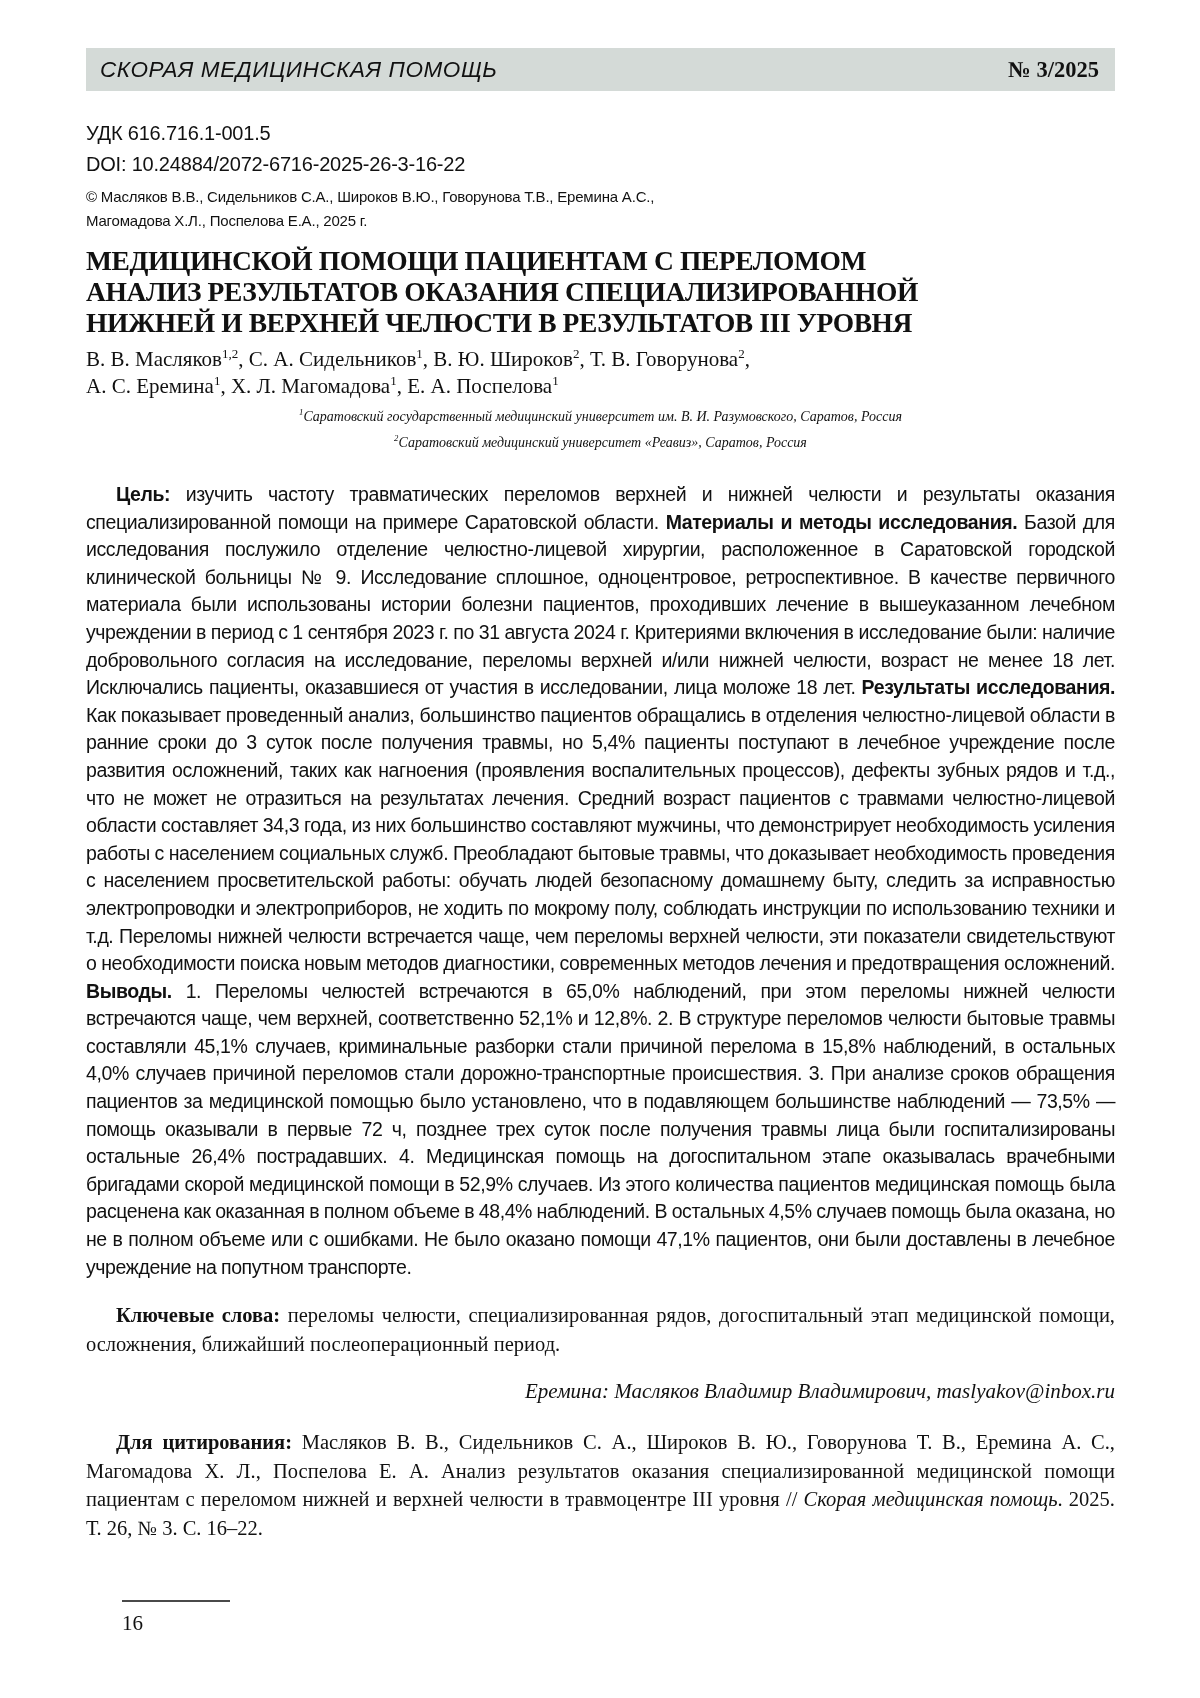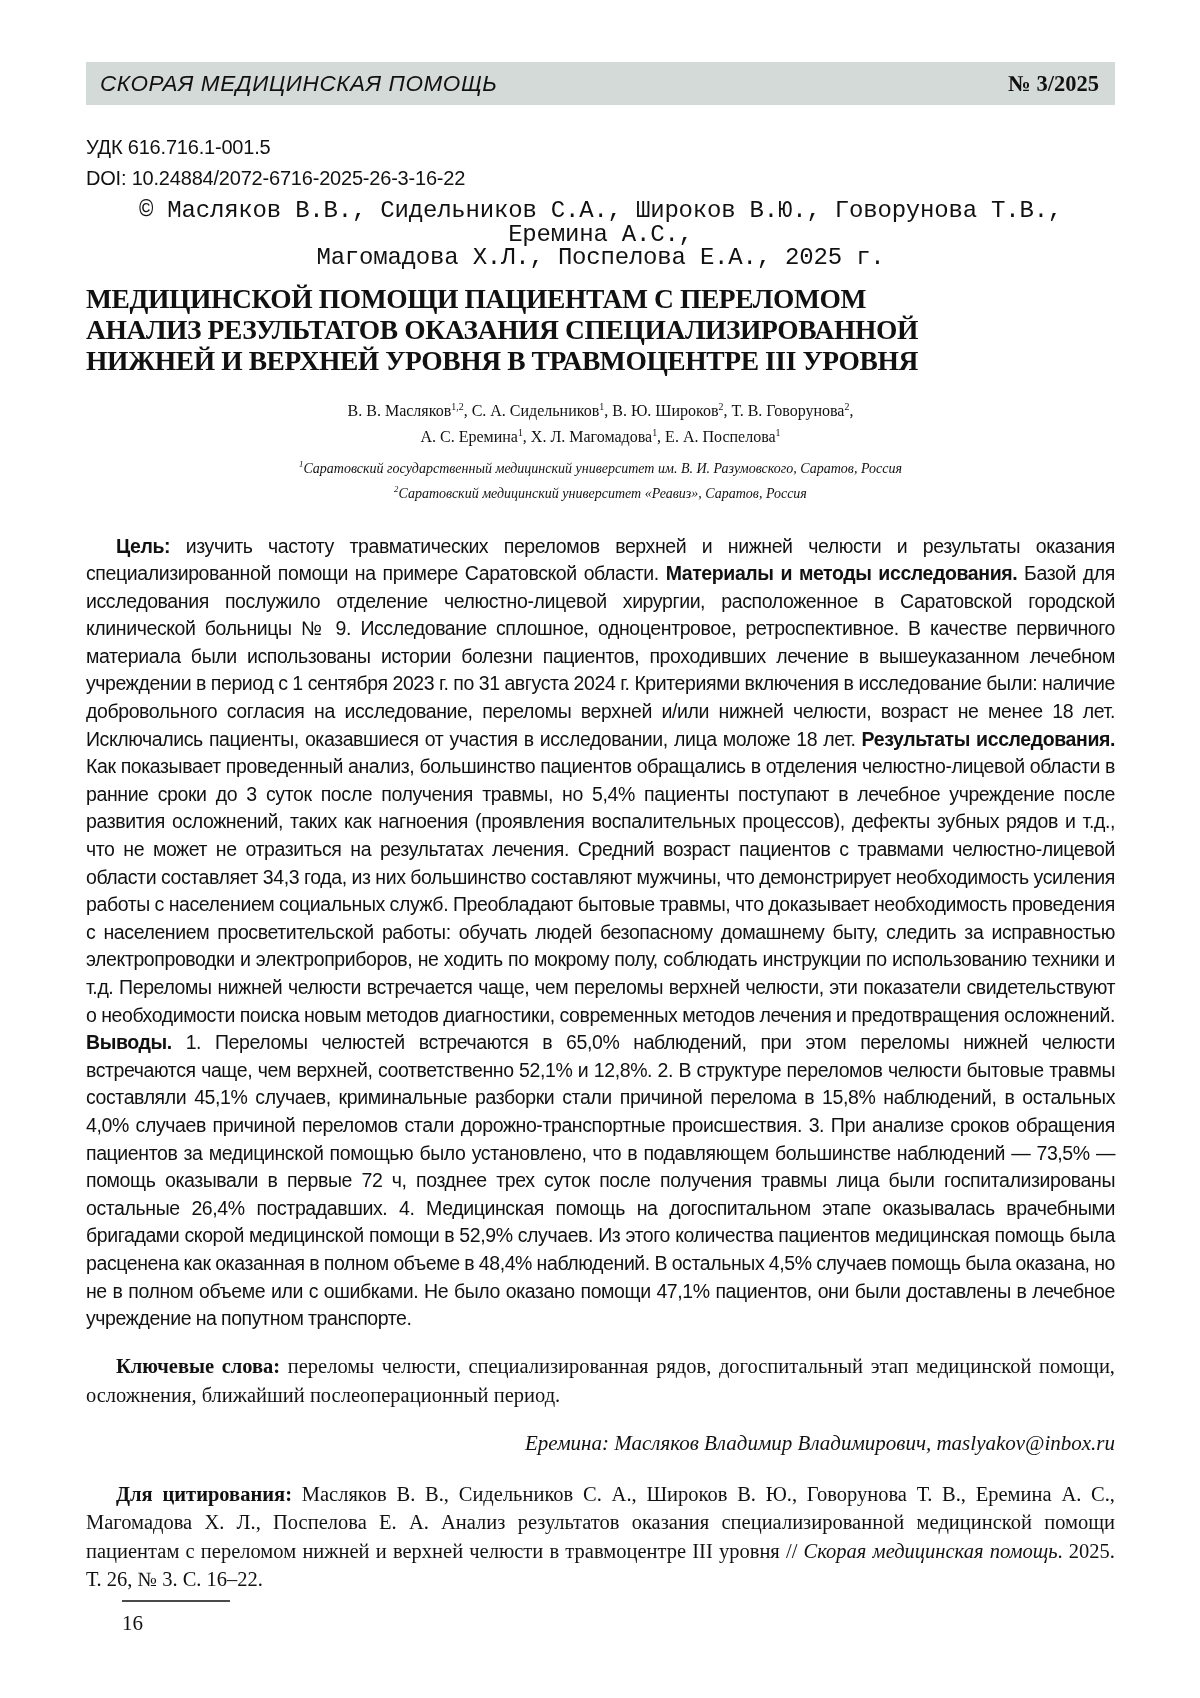--- a/index.html
+++ b/index.html
@@ -8,21 +8,21 @@
   }
   html,body{margin:0;padding:0;background:#ffffff;}
   .page{
     position:relative;
     width:1200px;
     height:1698px;
     background:#ffffff;
     color:var(--ink);
     overflow:hidden;
     box-sizing:border-box;
-    padding:62px 85px 0 86px;
+    padding:48px 85px 0 86px;
   }
   .b{font-weight:bold;}
   .i{font-style:italic;}
   sup{font-size:0.62em;line-height:0;vertical-align:super;}
 
   
   .band{
     background:var(--band-bg);
     height:43px;
     display:flex;
@@ -49,43 +49,42 @@
     margin-top:27px;
     font-family:"Liberation Sans",sans-serif;
     font-size:20px;
     line-height:31px;
     letter-spacing:-0.2px;
   }
 
   
   .copyright{
     margin-top:5px;
-    text-align:center;
-    font-family:Liberation Mono, monospace;
-    font-size:24px;
+    text-align:left;
+    font-family:Liberation Sans, sans-serif;
+    font-size:15px;
     line-height:23.5px;
     letter-spacing:-0.2px;
   }
 
   
   .article-title{
     margin-top:13px;
     font-family:"Liberation Serif",serif;
     font-weight:bold;
     font-size:27.5px;
     line-height:31px;
     letter-spacing:-0.4px;
   }
 
   
   .authors{
-    margin-top:22px;
-    text-align:center;
-    font-family:"Liberation Serif",serif;
-    font-size:16px;
+    margin-top:8px;
+    font-family:"Liberation Serif",serif;
+    font-size:21px;
     line-height:26.5px;
   }
 
   
   .affiliations{
     margin-top:5px;
     text-align:center;
     font-family:"Liberation Serif",serif;
     font-style:italic;
     font-size:14px;
@@ -167,21 +166,21 @@
   </div>
 
   <div class="copyright">
     <div>© Масляков В.В., Сидельников С.А., Широков В.Ю., Говорунова Т.В., Еремина А.С.,</div>
     <div>Магомадова Х.Л., Поспелова Е.А., 2025 г.</div>
   </div>
 
   <div class="article-title">
     <div>МЕДИЦИНСКОЙ ПОМОЩИ ПАЦИЕНТАМ С ПЕРЕЛОМОМ</div>
     <div>АНАЛИЗ РЕЗУЛЬТАТОВ ОКАЗАНИЯ СПЕЦИАЛИЗИРОВАННОЙ</div>
-    <div>НИЖНЕЙ И ВЕРХНЕЙ УРОВНЯ В ТРАВМОЦЕНТРЕ III УРОВНЯ</div>
+    <div>НИЖНЕЙ И ВЕРХНЕЙ ЧЕЛЮСТИ В РЕЗУЛЬТАТОВ III УРОВНЯ</div>
   </div>
 
   <div class="authors">
     <div><span>В. В. Масляков</span><sup>1,2</sup><span>, С. А. Сидельников</span><sup>1</sup><span>, В. Ю. Широков</span><sup>2</sup><span>, Т. В. Говорунова</span><sup>2</sup><span>,</span></div>
     <div><span>А. С. Еремина</span><sup>1</sup><span>, Х. Л. Магомадова</span><sup>1</sup><span>, Е. А. Поспелова</span><sup>1</sup></div>
   </div>
 
   <div class="affiliations">
     <div><sup>1</sup><span>Саратовский государственный медицинский университет им. В. И. Разумовского, Саратов, Россия</span></div>
     <div><sup>2</sup><span>Саратовский медицинский университет «Реавиз», Саратов, Россия</span></div>

